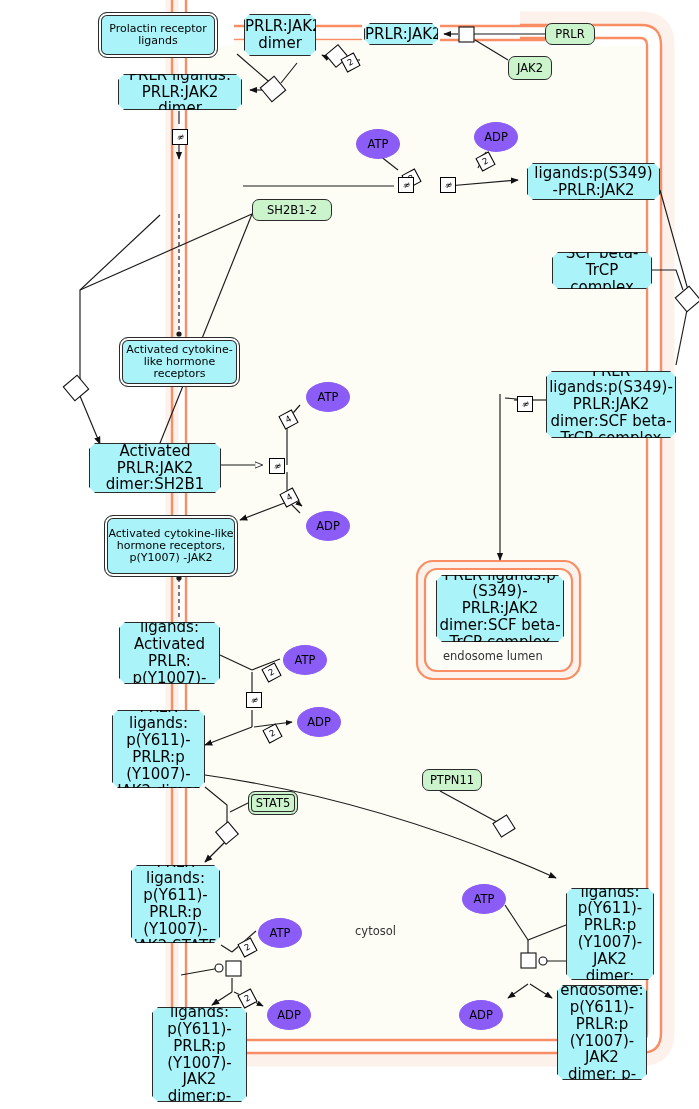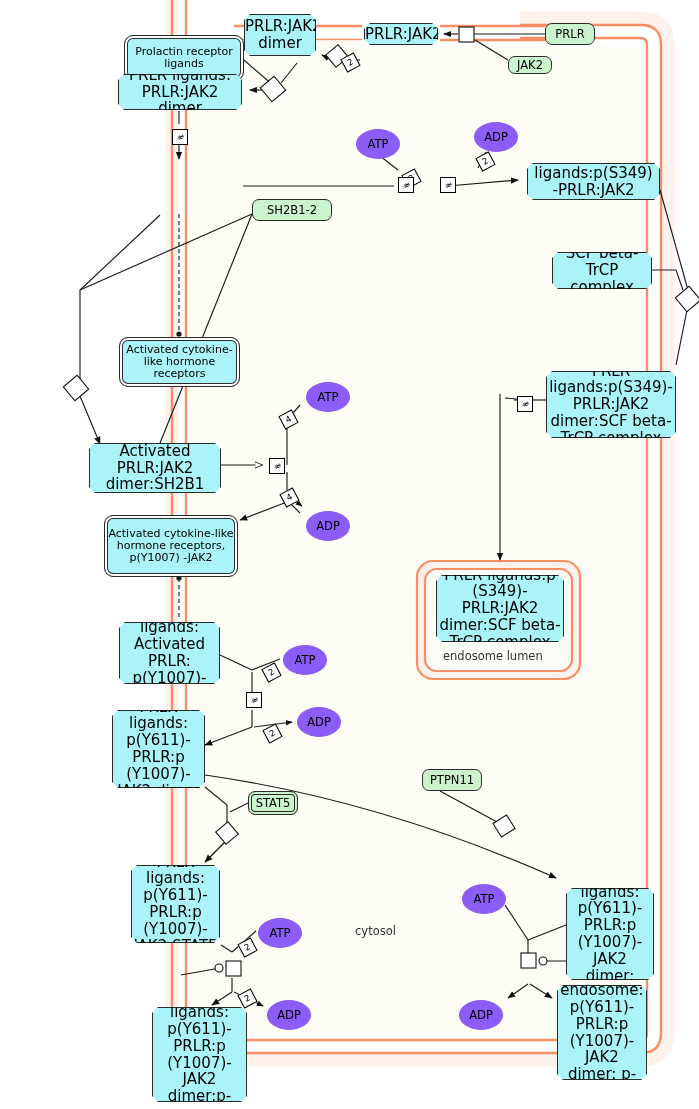--- a/index.html
+++ b/index.html
@@ -193,33 +193,33 @@
         </g>
     <g transform="translate(504,826) rotate(-32)">
           <rect x="-8" y="-8" width="16" height="16" fill="#fff" stroke="#111" stroke-width="1.1"></rect>
         </g>
   </g>
 </svg>
 
 <div class="compartment-label" style="left:355px;top:924px;">cytosol</div>
 <div class="compartment-label" style="left:443px;top:649px;">endosome lumen</div>
 
-<div class="node set" style="left:124px;top:12px;width:120px;height:46px;margin-top:23px;">
+<div class="node set" style="left:98px;top:12px;width:120px;height:46px;">
       <span>Prolactin receptor ligands</span>
     </div>
 <div class="node complex" style="left:244px;top:14px;width:72px;height:42px;">
       <span>PRLR:JAK2 dimer</span>
     </div>
 <div class="node complex" style="left:364px;top:23px;width:74px;height:22px;">
       <span>PRLR:JAK2</span>
     </div>
 <div class="node protein" style="left:545px;top:23px;width:50px;height:22px;">
       <span>PRLR</span>
     </div>
-<div class="node protein" style="left:508px;top:56px;width:44px;height:18px;">
+<div class="node protein" style="left:508px;top:56px;width:44px;height:24px;">
       <span>JAK2</span>
     </div>
 <div class="node complex" style="left:118px;top:74px;width:124px;height:36px;">
       <span>PRLR ligands: PRLR:JAK2 dimer</span>
     </div>
 <div class="node protein" style="left:252px;top:199px;width:80px;height:22px;">
       <span>SH2B1-2</span>
     </div>
 <div class="node small" style="left:356px;top:129px;width:44px;height:30px;">
       <span>ATP</span>

